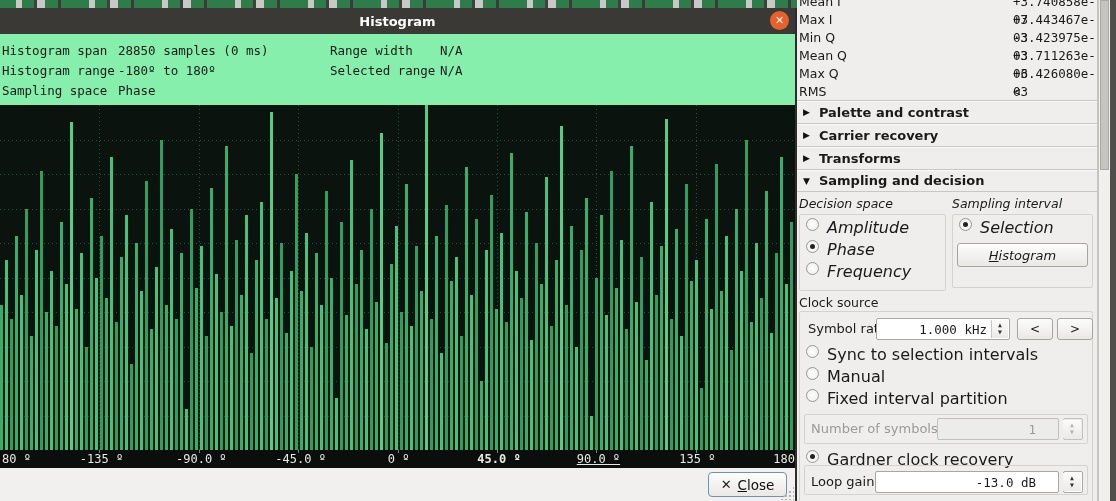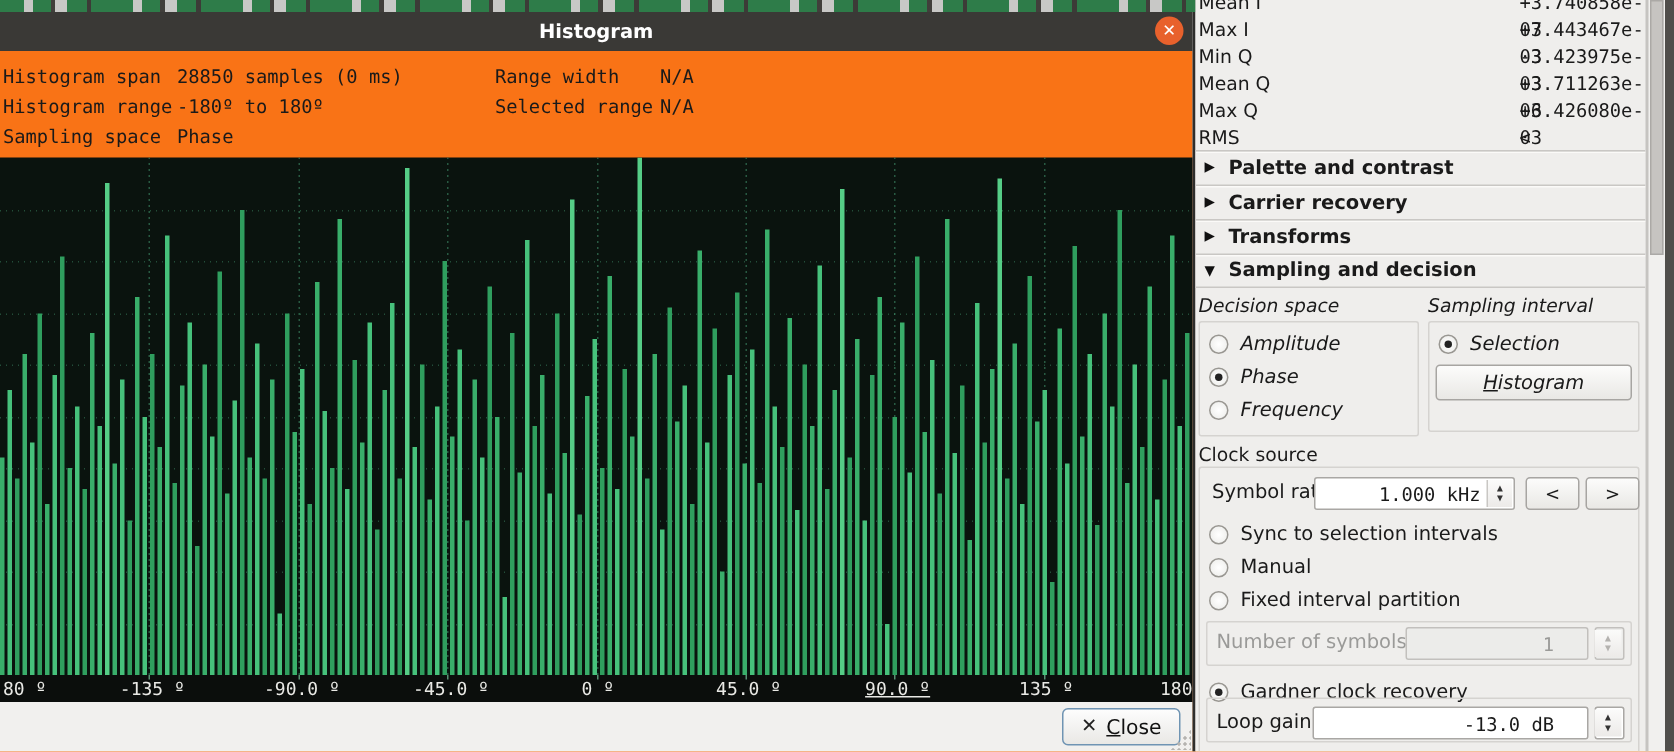--- a/index.html
+++ b/index.html
@@ -24,21 +24,21 @@
   .titlebar{
     position:absolute;left:0;top:0;width:100%;height:26px;background:#3a3936;
     display:flex;align-items:center;justify-content:center;
   }
   .titlebar .title{color:#ffffff;font-weight:bold;font-size:13px;}
   .close-circle{
     position:absolute;right:6px;top:3px;width:19px;height:19px;border-radius:50%;
     background:#e8612c;color:#fff;display:flex;align-items:center;justify-content:center;
     font-size:11px;font-weight:bold;cursor:default;
   }
-  .dlg-body{position:absolute;left:0;top:26px;width:795px;height:467px;background:#f97316;}
+  .dlg-body{position:absolute;left:0;top:26px;width:795px;height:467px;background:#86efac;}
 
   .dlg-header{position:absolute;left:0;top:0;width:100%;height:71px;}
   .hdr-col{position:absolute;top:7px;}
   #hdr-left{left:2px;}
   #hdr-right{left:330px;}
   .hdr-row{height:20px;line-height:20px;white-space:pre;
     font-family:"DejaVu Sans Mono","Liberation Mono",monospace;font-size:12.5px;}
   .hdr-row .lbl{display:inline-block;}
   #hdr-left .lbl{width:116px;}
   #hdr-right .lbl{width:110px;}
@@ -101,21 +101,21 @@
   }
   .section-hdr:last-child{border-bottom:1px solid #c9c7c4;}
   .section-hdr .arr{font-size:9px;color:#111;}
 
   .decision{position:absolute;left:0;top:194px;width:100%;height:101px;font-style:italic;}
   .col-label{position:absolute;top:2px;font-size:12.5px;}
   .group-box{position:absolute;border:1px solid #d5d3d0;border-radius:2px;box-sizing:border-box;}
   #box-decision{left:2px;top:20px;width:147px;height:77px;padding:3px 0 0 6px;}
   #box-sampling{left:155px;top:20px;width:141px;height:74px;padding:3px 0 0 6px;}
 
-  .radio-row{height:22px;display:flex;align-items:center;gap:8px;font-size:13px;}
+  .radio-row{height:22px;display:flex;gap:8px;font-size:16px;}
   .radio{
     flex:none;width:13px;height:13px;border-radius:50%;box-sizing:border-box;
     border:1px solid #999792;background:radial-gradient(#ffffff,#ebebe8);
     position:relative;
   }
   .radio.checked::after{
     content:"";position:absolute;left:3px;top:3px;width:5px;height:5px;border-radius:50%;background:#222;
   }
 
   .histogram-btn{
@@ -375,21 +375,21 @@
     <div class="axis" id="axis">
         <span class="axis-label" style="left: 2px;">80 º</span>
         <span class="axis-label" style="left: 12.5%; transform: translateX(-45%);">-135 º</span>
         <span class="axis-tick" style="left: 12.5%;"></span>
         <span class="axis-label" style="left: 25%; transform: translateX(-45%);">-90.0 º</span>
         <span class="axis-tick" style="left: 25%;"></span>
         <span class="axis-label" style="left: 37.5%; transform: translateX(-45%);">-45.0 º</span>
         <span class="axis-tick" style="left: 37.5%;"></span>
         <span class="axis-label" style="left: 50%; transform: translateX(-45%);">0 º</span>
         <span class="axis-tick" style="left: 50%;"></span>
-        <span class="axis-label" style="left: 62.5%; transform: translateX(-45%);">45.0 º</span>
+        <span class="axis-label" style="left: 62.5%; transform: translateX(-45%); font-weight: bold;">45.0 º</span>
         <span class="axis-tick" style="left: 62.5%;"></span>
         <span class="axis-label" style="left: 75%; transform: translateX(-45%); text-decoration: underline;">90.0 º</span>
         <span class="axis-tick" style="left: 75%;"></span>
         <span class="axis-label" style="left: 87.5%; transform: translateX(-45%);">135 º</span>
         <span class="axis-tick" style="left: 87.5%;"></span>
         <span class="axis-label" style="right: 0px;">180</span>
       </div>
 
     <div class="dlg-footer">
       <div class="close-btn">

